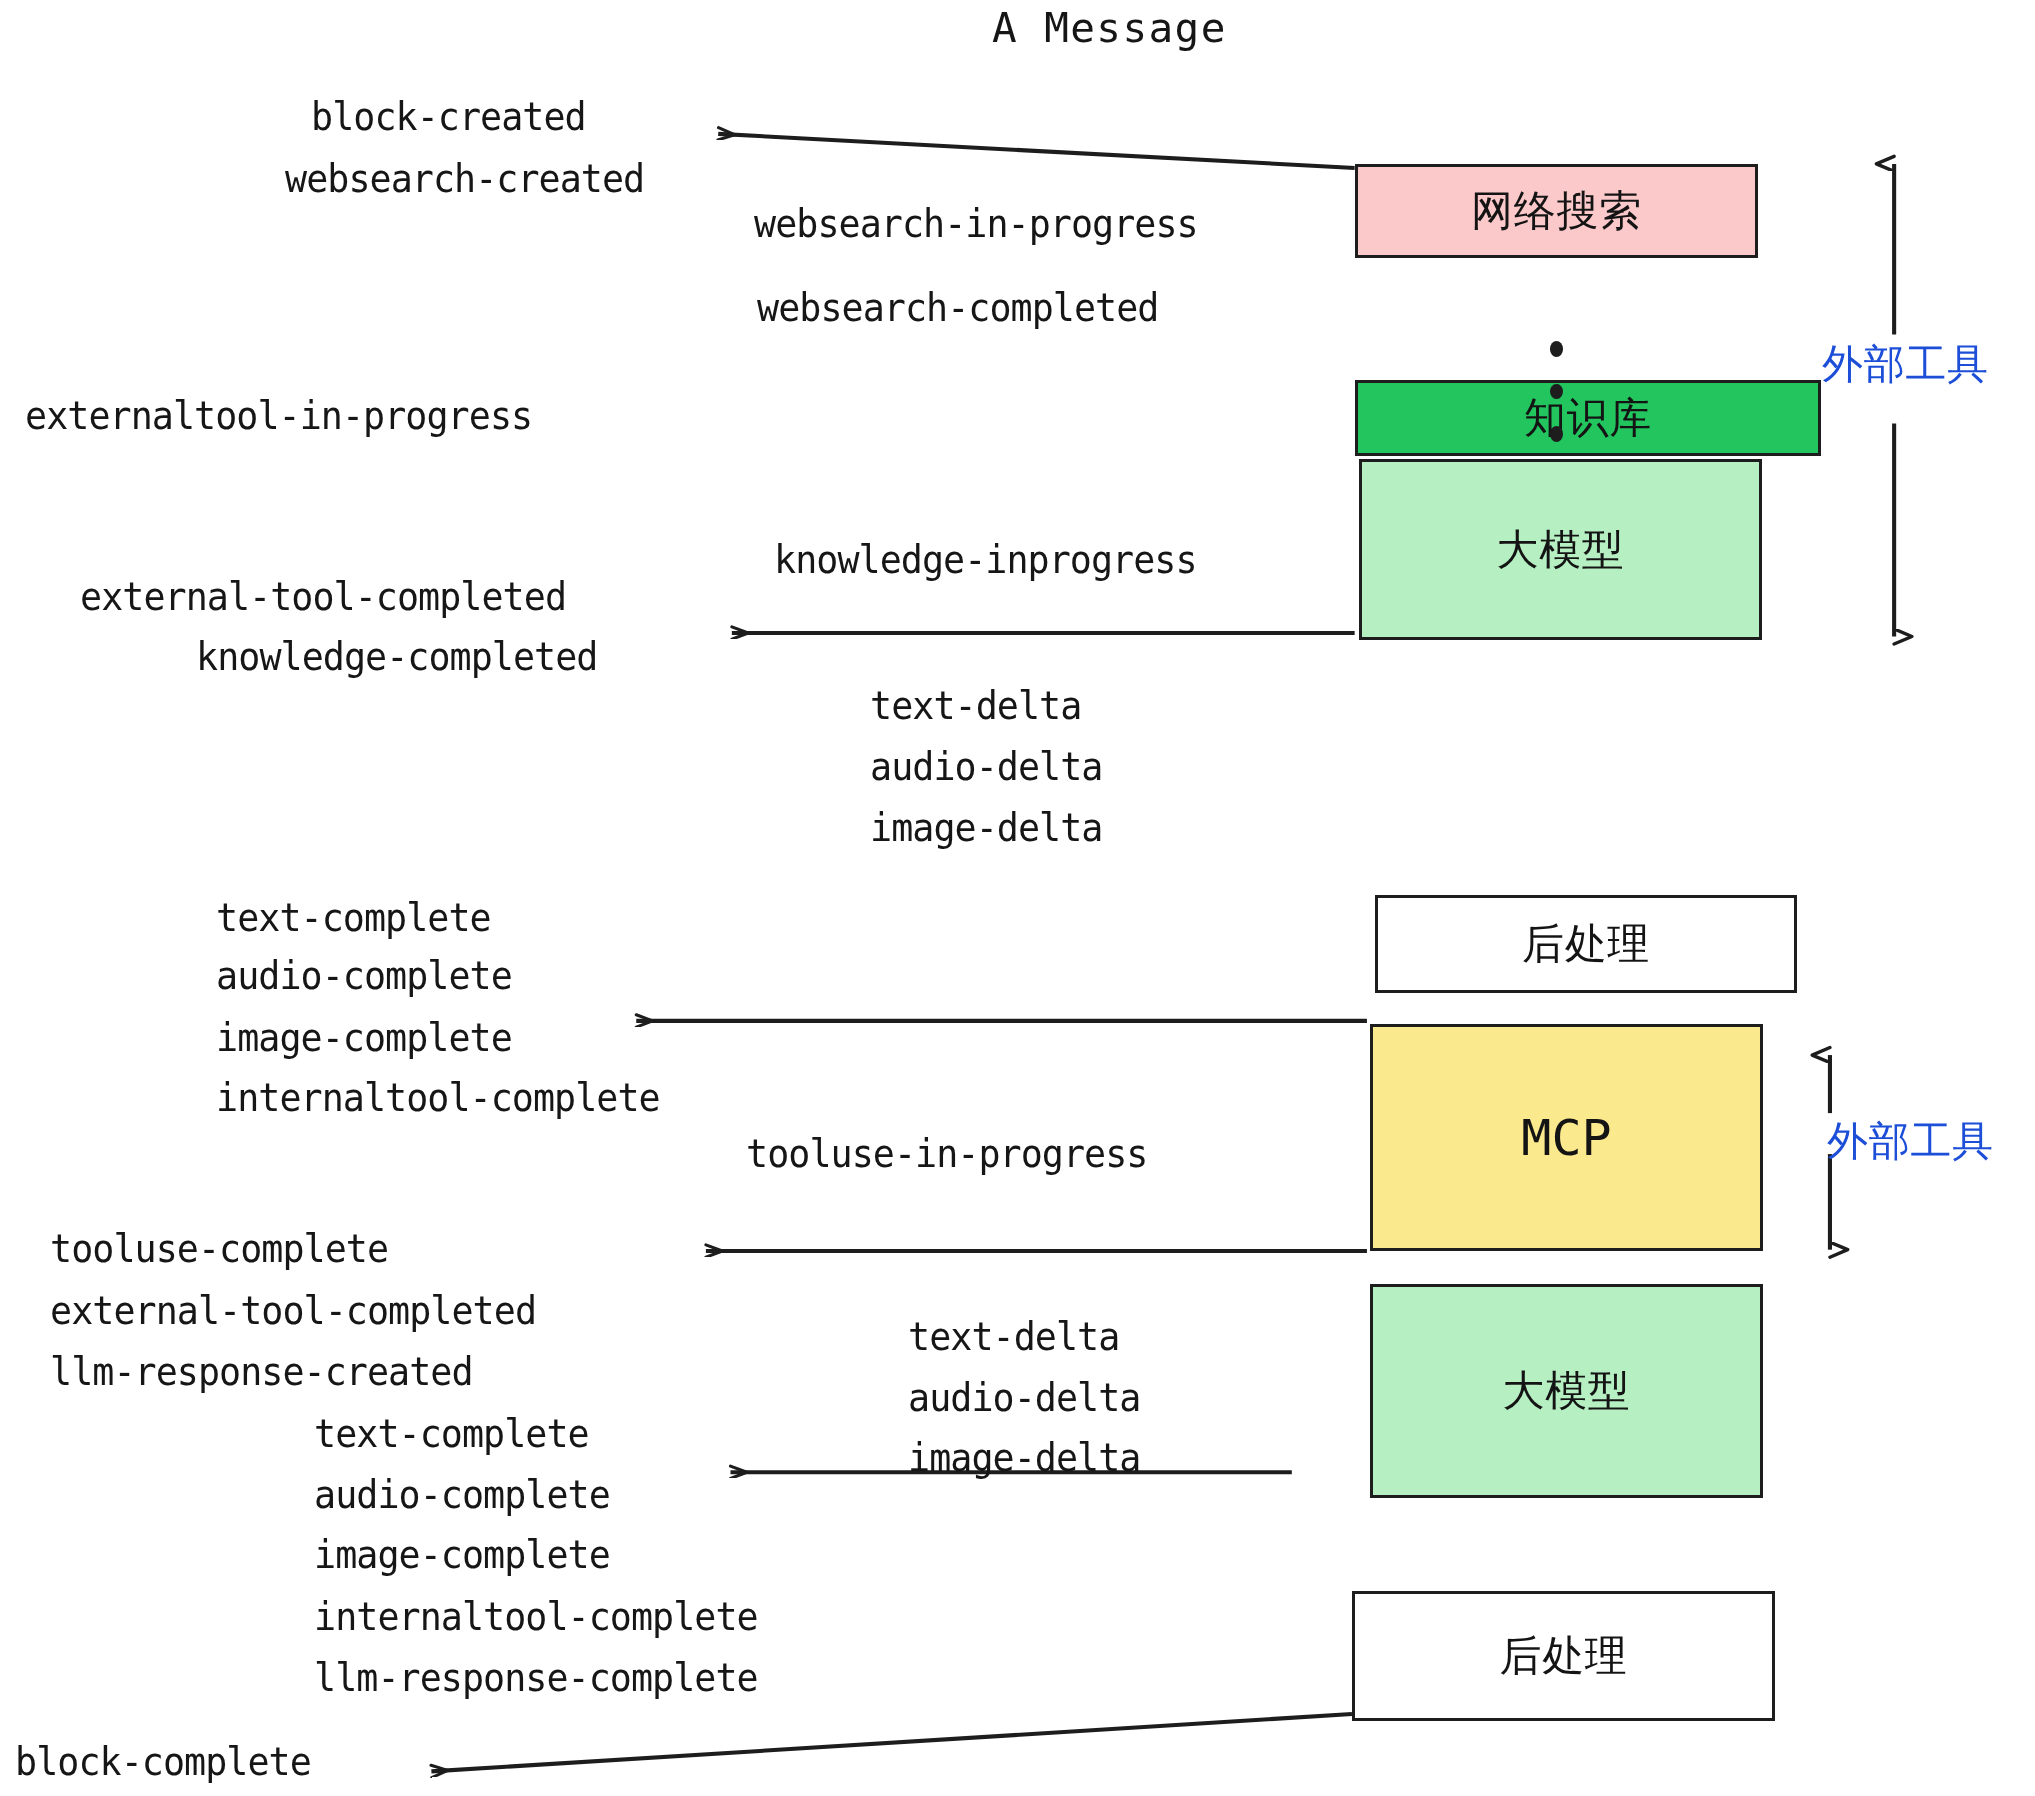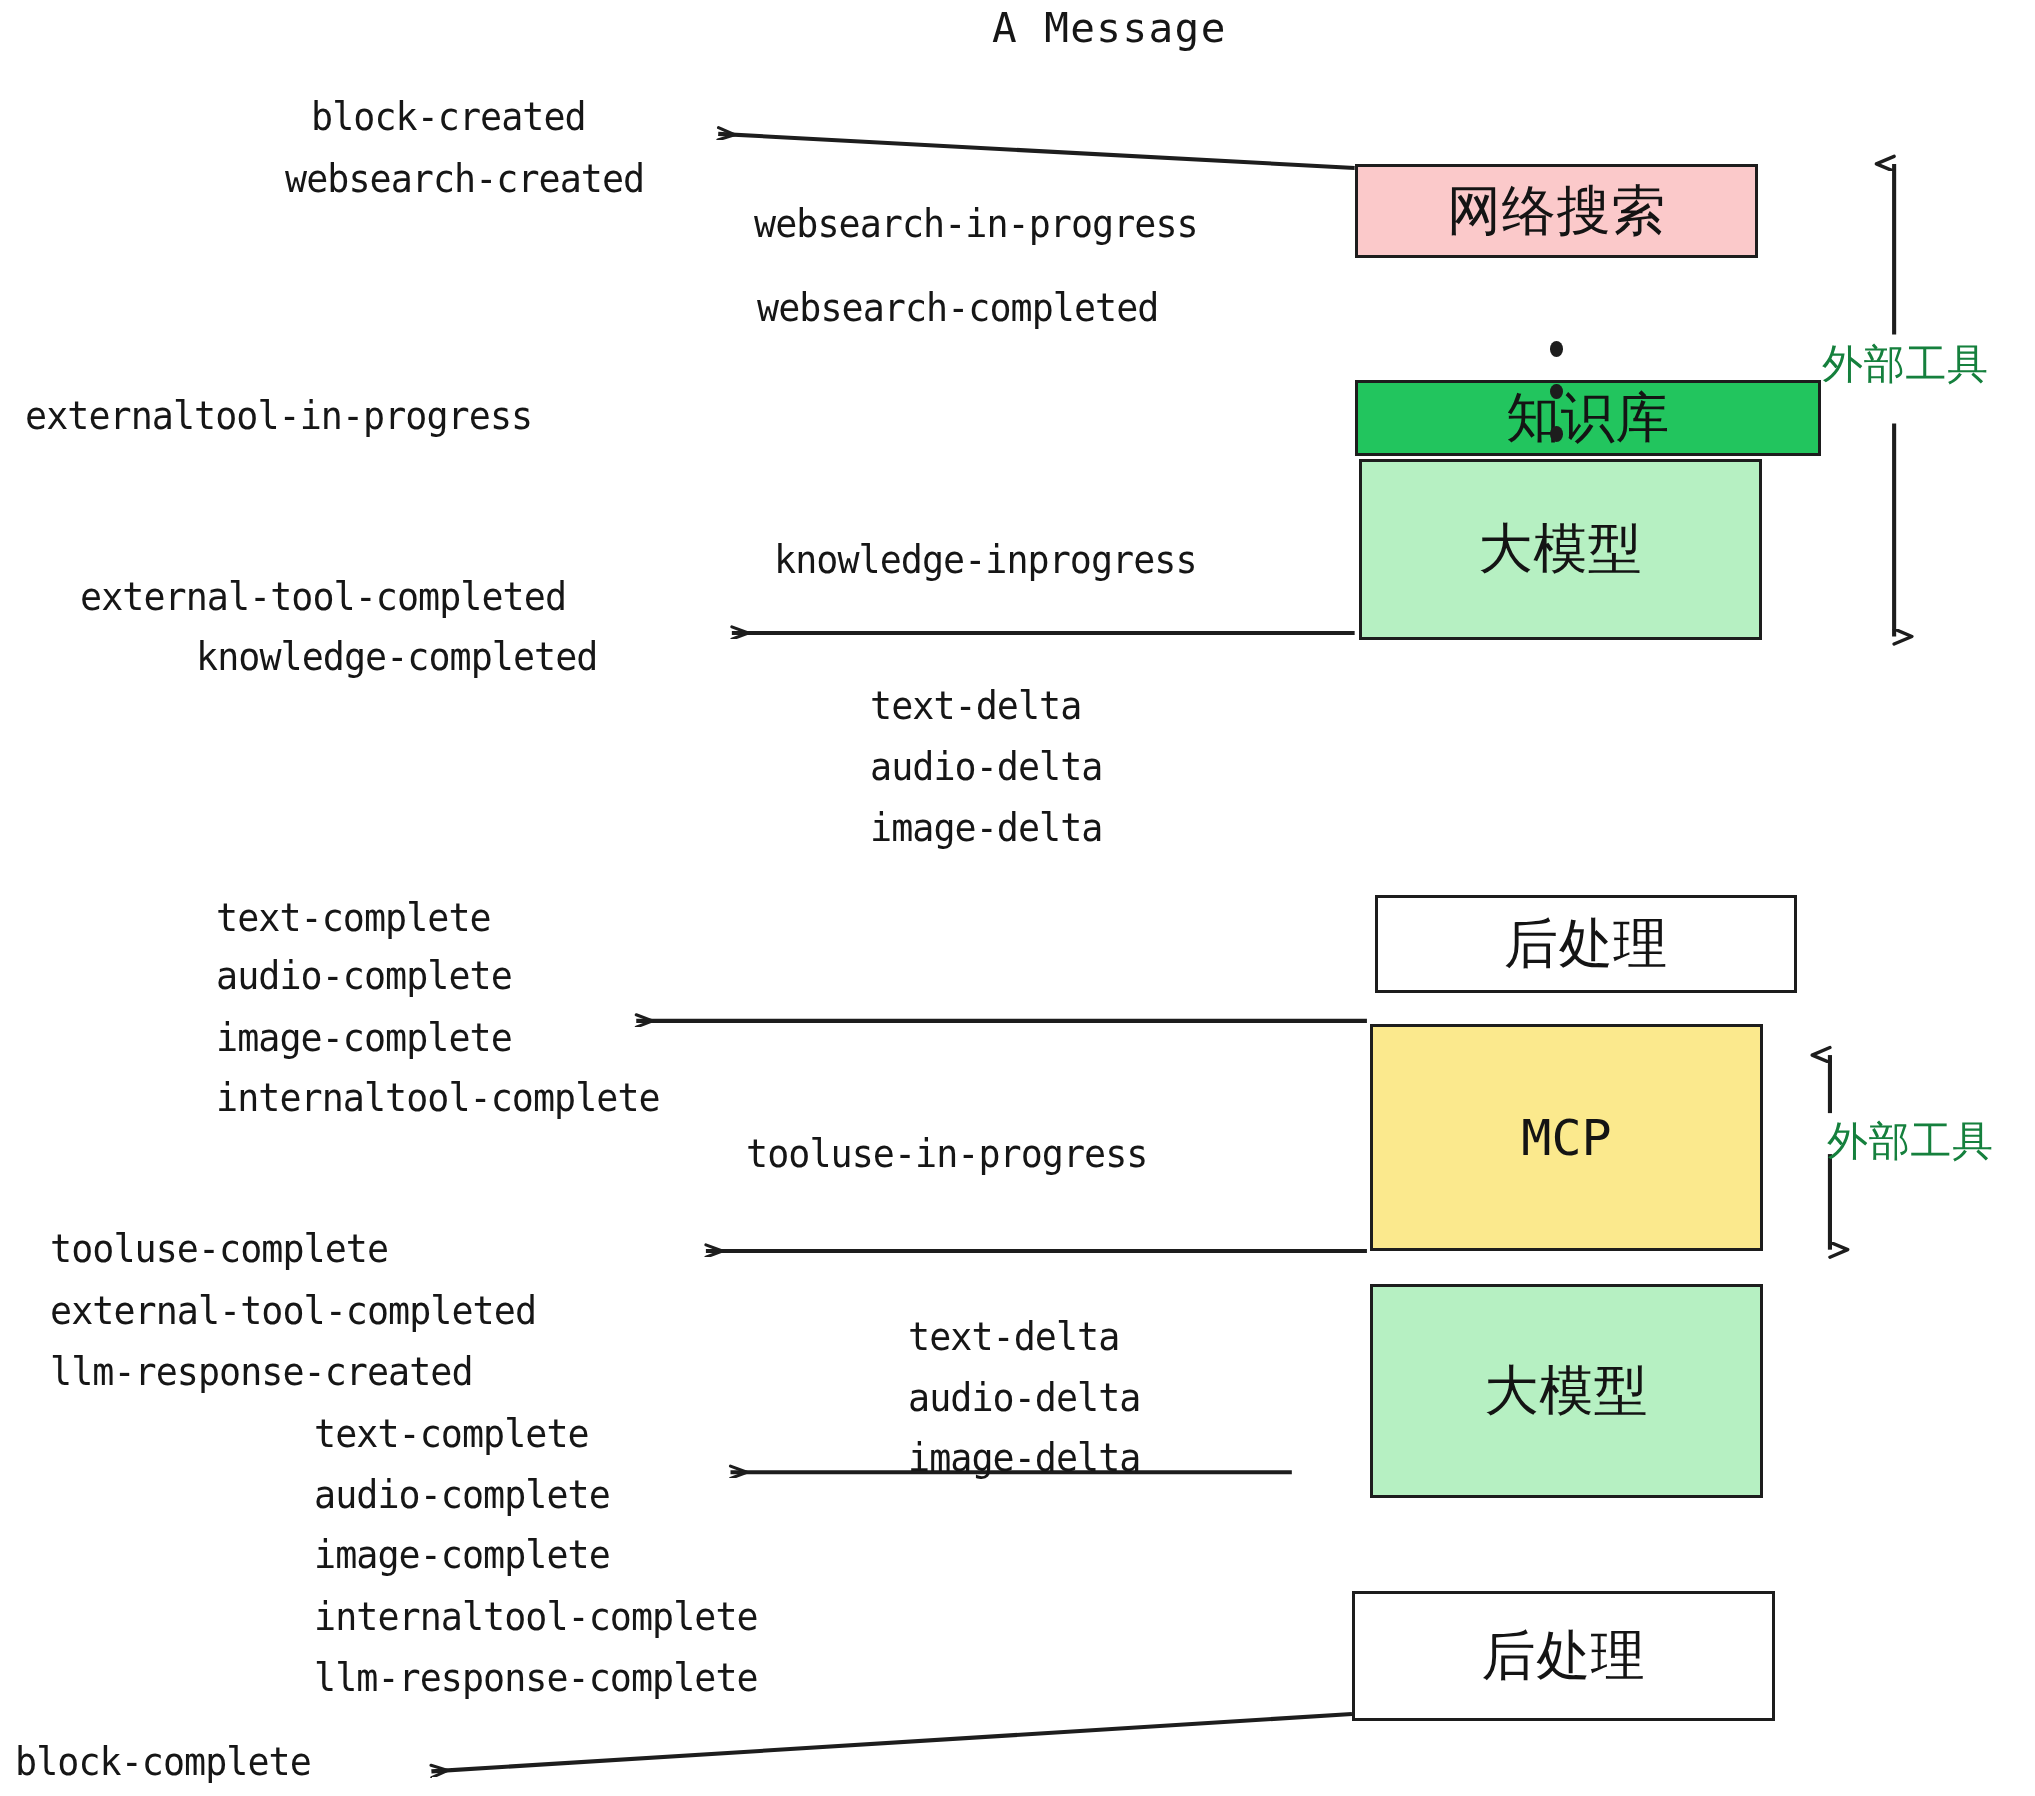--- a/index.html
+++ b/index.html
@@ -41,35 +41,35 @@
   }
   
   .box{
     position:absolute;
     box-sizing:border-box;
     border:3.4px solid #1d1d1d;
     display:flex;
     align-items:center;
     justify-content:center;
     font-family:Liberation Serif, serif;
-    font-size:54px;
+    font-size:42px;
     color:#141414;
     letter-spacing:0.7px;
   }
   .box.mcpbox{
     font-family:"DejaVu Sans Mono","Liberation Mono",monospace;
     font-size:50px;
     letter-spacing:0;
   }
   
   .side-label{
     position:absolute;
     font-family:"DejaVu Sans","Liberation Sans",sans-serif;
     font-size:41px;
-    color:#15803d;
+    color:#1d4ed8;
     white-space:nowrap;
     letter-spacing:0.7px;
   }
   
   .dots{position:absolute;}
   .dots i{
     display:block;
     width:13px;height:15.7px;
     border-radius:50%;
     background:#1d1d1d;

